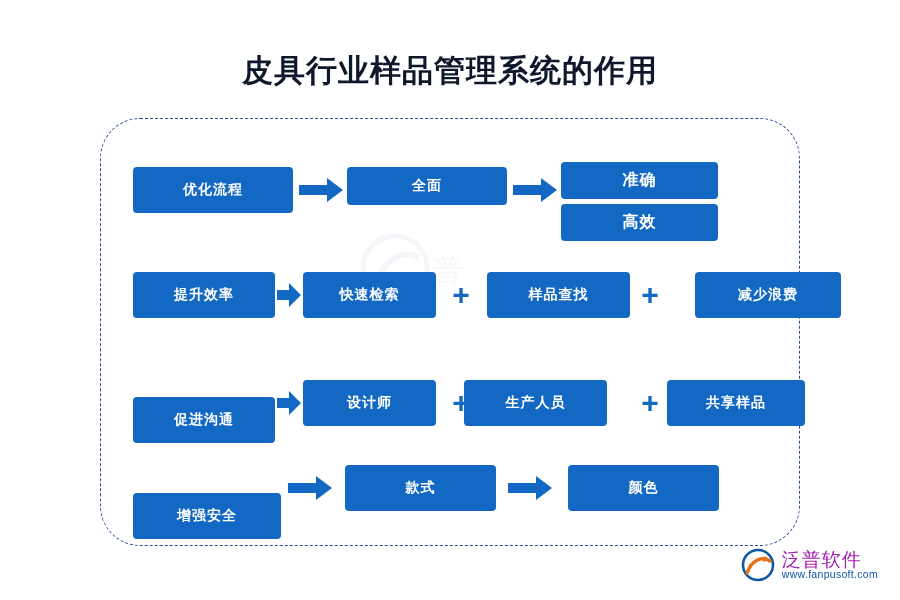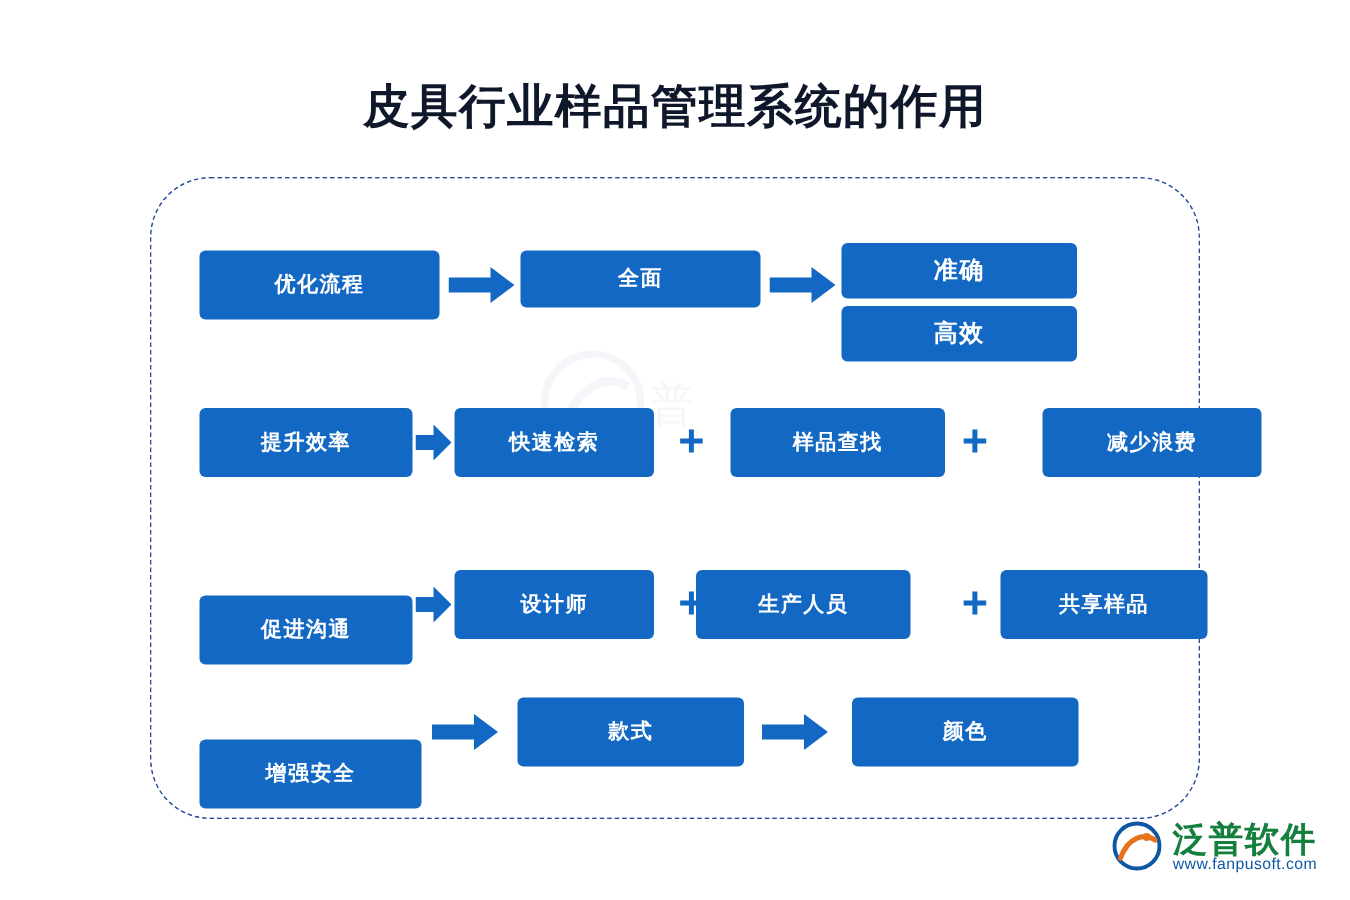--- a/index.html
+++ b/index.html
@@ -86,23 +86,23 @@
     width: 34px;
     height: 34px;
     flex: 0 0 34px;
   }
   .logo-text {
     display: flex;
     flex-direction: column;
     line-height: 1.05;
   }
   .logo-cn {
-    font-size: 23px;
-    font-weight: bold;
-    color: #15803d;
+    font-size: 19px;
+    font-weight: normal;
+    color: #a21caf;
     letter-spacing: 1px;
   }
   .logo-en {
     font-size: 10.5px;
     color: #0e57a4;
     letter-spacing: 0.3px;
   }
 </style>
 </head>
 <body>

